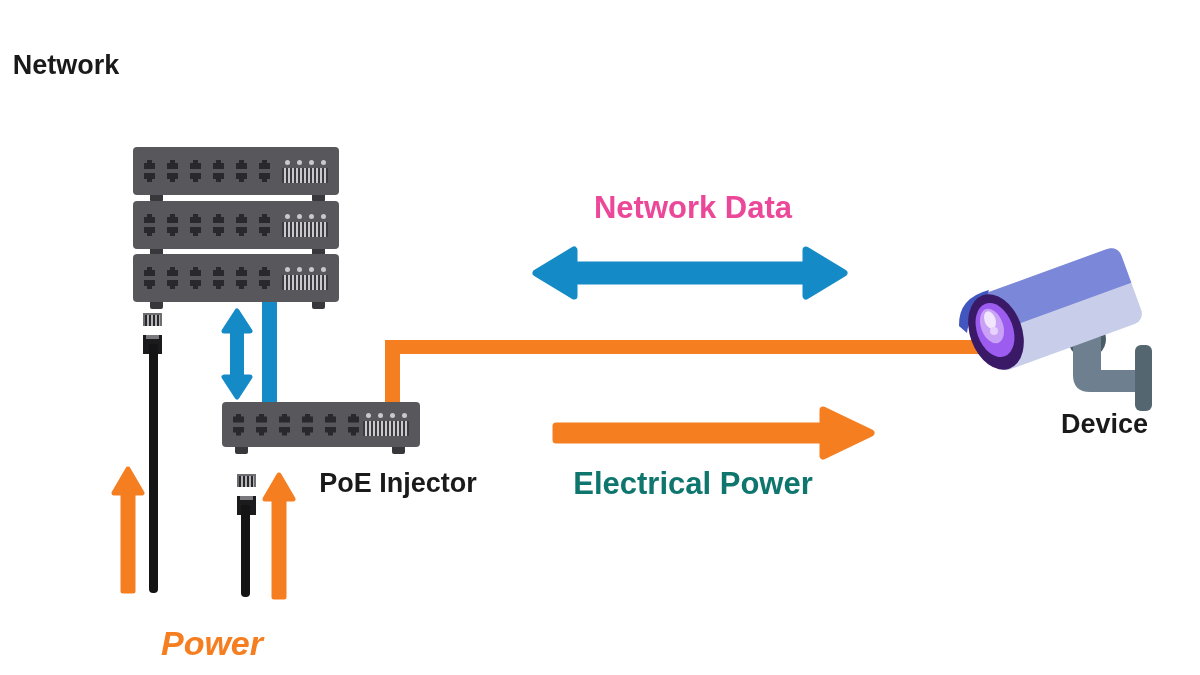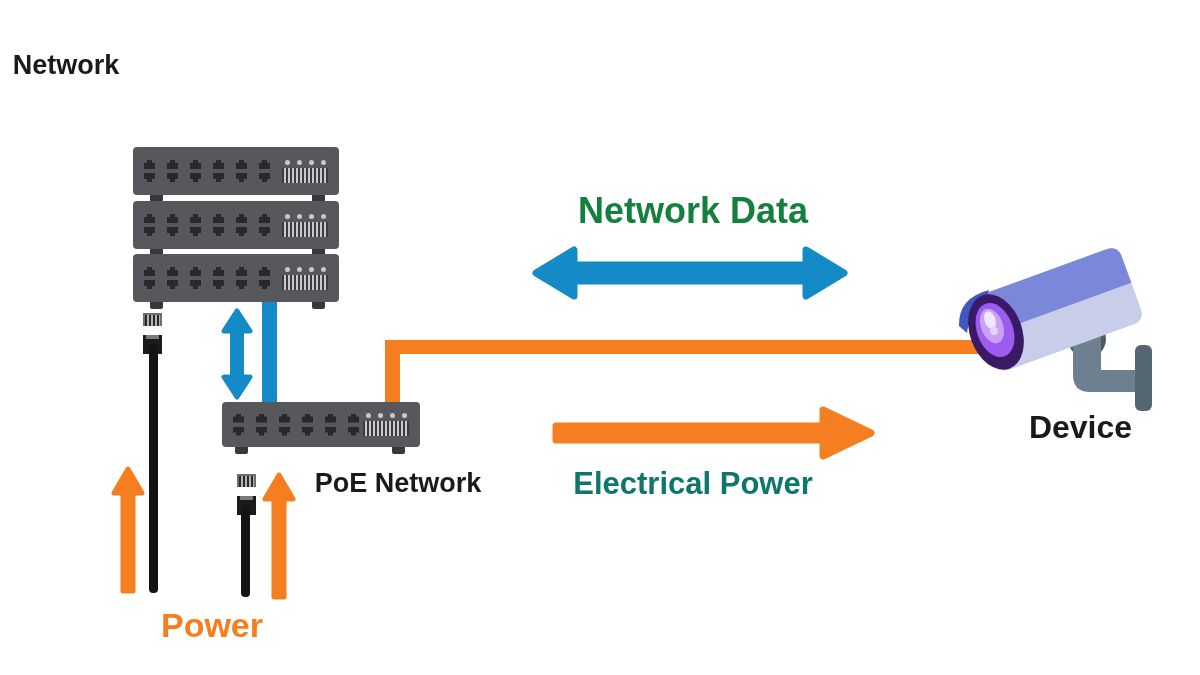--- a/index.html
+++ b/index.html
@@ -5,24 +5,24 @@
   html,body{margin:0;padding:0;background:#fff;}
   .stage{
     position:relative;width:1200px;height:675px;background:#FFFFFF;overflow:hidden;
     font-family:"Liberation Sans",sans-serif;
     margin-top:44px;
   }
   .abs{position:absolute;}
   
   .lbl{position:absolute;font-weight:700;color:#1A1A1A;text-align:center;}
   .lbl-switch{left:0;top:110;width:132px;font-size:27px;line-height:42px;}
-  .lbl-device{left:1013px;top:365px;width:135px;font-size:32px;}
-  .lbl-netdata{left:518px;top:146px;width:350px;font-size:36px;color:#15803d;}
+  .lbl-device{left:1013px;top:365px;width:135px;font-size:27px;text-align:right;}
+  .lbl-netdata{left:518px;top:146px;width:350px;font-size:31px;color:#ec4899;}
   .lbl-elec{left:518px;top:422px;width:350px;font-size:31px;color:#0f766e;}
-  .lbl-power{left:127px;top:562px;width:170px;font-size:34px;color:#F57E20;}
+  .lbl-power{left:127px;top:580px;width:170px;font-size:34px;color:#F57E20;font-style:italic;}
   
   .unit{
     position:absolute;background:#58575B;border-radius:4px;
     display:flex;align-items:center;padding:0 11px;box-sizing:border-box;
   }
   .ports{display:flex;gap:12px;}
   .pcol{display:flex;flex-direction:column;gap:4px;}
   .port{width:11px;height:9px;background:#29282D;}
   .pt{clip-path:polygon(27% 0,73% 0,73% 33%,100% 33%,100% 100%,0 100%,0 33%,27% 33%);}
   .pb{clip-path:polygon(0 0,100% 0,100% 67%,73% 67%,73% 100%,27% 100%,27% 67%,0 67%);}
@@ -227,21 +227,21 @@
           <div class="led"></div>
           <div class="led"></div>
           <div class="led"></div>
         </div>
       <div class="barcode"></div>
     </div>
   </div>
   <div class="foot" style="left:235px;top:403px;"></div>
     <div class="foot" style="left:392px;top:403px;"></div>
 
-  <div class="lbl" style="left:308px;top:424px;width:180px;font-size:27px;">PoE Network</div>
+  <div class="lbl" style="left:308px;top:424px;width:180px;font-size:27px;">PoE Injector</div>
 
   <svg class="abs" style="left:220px;top:262px;" width="34" height="96" viewBox="0 0 34 96">
     <path d="M17 5 L30 25 L21.5 25 L21.5 71 L30 71 L17 91 L4 71 L12.5 71 L12.5 25 L4 25 Z" fill="#148AC6" stroke="#148AC6" stroke-width="5" stroke-linejoin="round"></path>
   </svg>
 
   <div class="lbl lbl-netdata">Network Data</div>
   <svg class="abs" style="left:528px;top:196px;" width="324" height="66" viewBox="0 0 324 66">
     <path d="M8 33 L46 10 L46 25 L278 25 L278 10 L316 33 L278 56 L278 41 L46 41 L46 56 Z" fill="#148AC6" stroke="#148AC6" stroke-width="7" stroke-linejoin="round"></path>
   </svg>
 

